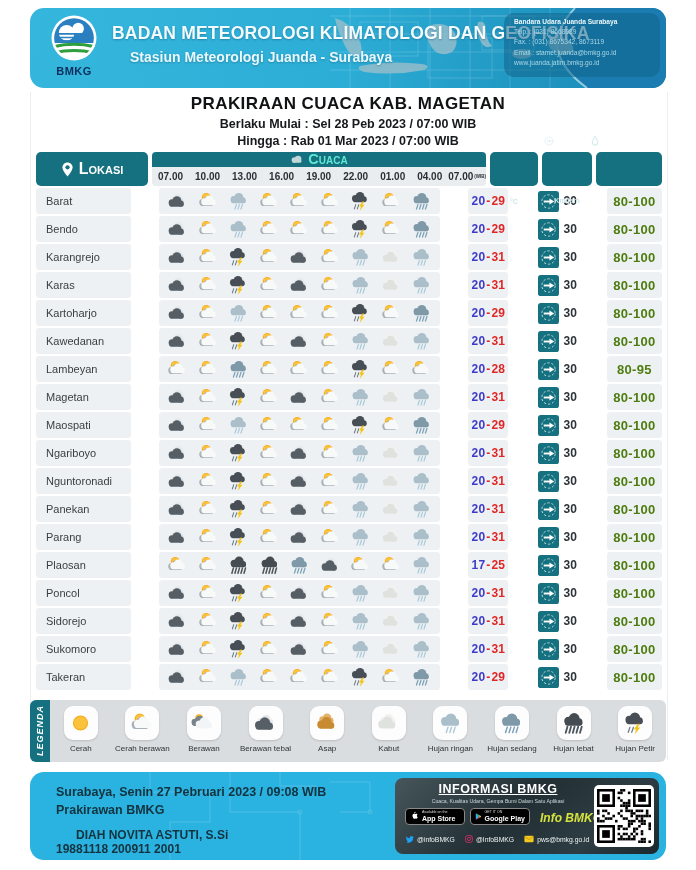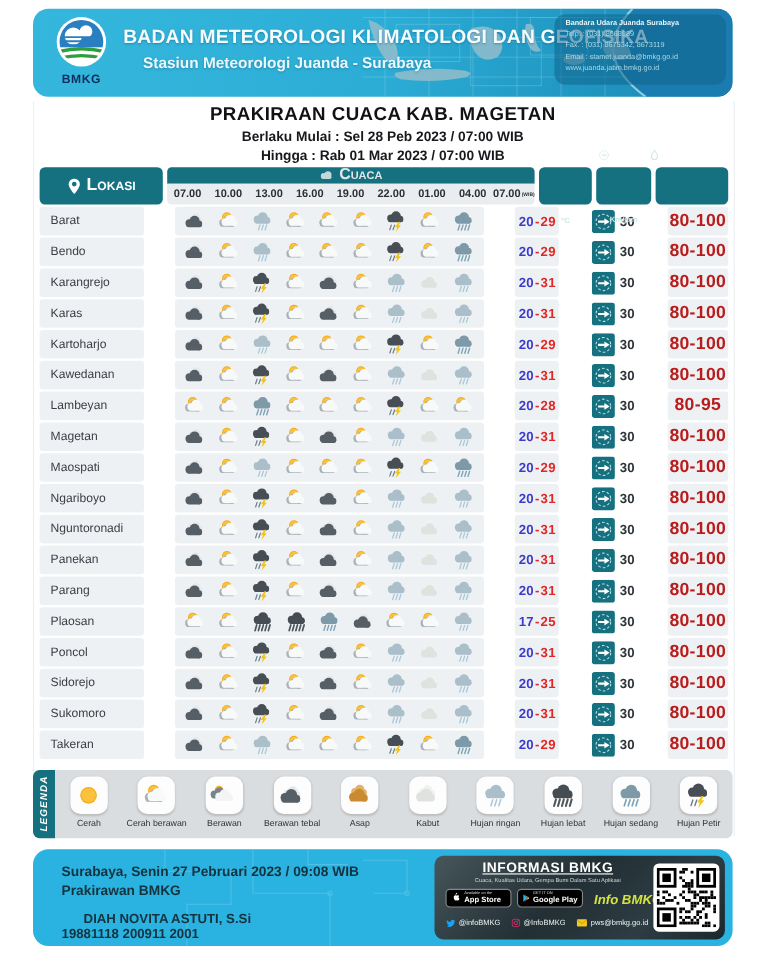--- a/index.html
+++ b/index.html
@@ -27,21 +27,21 @@
 
   
   :root{--teal:#15717f;--rowbg:#eef1f3;}
   .table{position:absolute;left:36px;top:152px;width:626px;}
   .thead{display:flex;height:34px;margin-bottom:2px;}
   .th{background:var(--teal);color:#fff;border-radius:5px;display:flex;flex-direction:column;
       align-items:center;justify-content:center;gap:48px;}
   .th-loc{width:112px;margin-right:4px;flex-direction:row;gap:5px;text-align:center;}
   .cuaca-group{width:334px;margin-right:4px;display:flex;flex-direction:column;}
   .cuaca-bar{height:15px;background:var(--teal);border-radius:4px 4px 0 0;display:flex;align-items:center;
-      justify-content:center;gap:5px;color:#e5e5e5;}
+      justify-content:center;gap:5px;color:#5eead4;}
   .times{height:19px;background:#e9edf0;border-radius:0 0 4px 4px;display:flex;}
   .times .t{flex:1;display:flex;align-items:center;justify-content:center;font-size:10px;font-weight:bold;color:#2b3036;}
   .times .t sub{font-size:4.5px;margin-left:1px;}
   .th-suhu{width:48px;margin-right:4px;}
   .th-angin{width:50px;margin-right:4px;position:relative;}
   .th-rh{width:66px;}
   .hl{display:block;text-transform:uppercase;font-weight:bold;line-height:1;}
   .hl::first-letter{font-size:1.45em;}
   .hl-loc{font-size:11px;}
   .hl-cuaca{font-size:10px;}
@@ -51,21 +51,21 @@
   .unit{font-size:7px;color:#cfe5ea;margin-top:1px;font-weight:bold;}
   .hicon{display:inline-flex;}
 
   .row{display:flex;height:26px;margin-bottom:2px;gap:24px;}
   .cell{background:var(--rowbg);border-radius:3px;display:flex;align-items:center;}
   .c-loc{width:112px;margin-right:4px;padding-left:10px;box-sizing:border-box;font-size:11px;color:#393e44;}
   .c-cuaca{width:334px;margin-right:4px;justify-content:space-around;padding:0 3px;box-sizing:border-box;}
   .c-suhu{width:48px;margin-right:4px;justify-content:center;font-size:12px;font-weight:bold;letter-spacing:.2px;}
   .c-angin{width:50px;margin-right:4px;background:transparent;justify-content:flex-start;gap:4px;
       font-size:12px;font-weight:bold;color:#2d3338;padding-left:2px;box-sizing:border-box;}
-  .c-rh{width:66px;justify-content:center;font-size:16px;font-weight:bold;color:#b91c1c;letter-spacing:.3px;}
+  .c-rh{width:66px;justify-content:center;font-size:13px;font-weight:bold;color:#4d7c0f;letter-spacing:.3px;}
   .tmin{color:#3d3bc8;}
   .tdash{color:#e02727;margin:0 1px;}
   .tmax{color:#e02727;text-align:center;}
   .wicon{display:inline-flex;width:23px;height:22px;}
   .wicon svg{width:23px;height:22px;}
   .windicon{display:inline-flex;width:21px;height:21px;}
 
   
   .legend{position:absolute;left:30px;top:700px;width:636px;height:62px;display:flex;}
   .legend-tab{width:20px;background:var(--teal);border-radius:6px 0 0 6px;display:flex;align-items:center;justify-content:center;}
@@ -3334,51 +3334,51 @@
             <line x1="9.7" y1="15.8" x2="8.1" y2="20.8" stroke="#a9c8da" stroke-width="1.3" stroke-linecap="round"></line>
             <line x1="13.0" y1="15.8" x2="11.4" y2="20.8" stroke="#a9c8da" stroke-width="1.3" stroke-linecap="round"></line>
             <line x1="16.3" y1="15.8" x2="14.7" y2="20.8" stroke="#a9c8da" stroke-width="1.3" stroke-linecap="round"></line>
           </svg>
         </div>
         <div class="legend-label">Hujan ringan</div>
       </div>
       <div class="legend-item">
         <div class="legend-tile">
           <svg viewBox="0 0 24 24">
+            <g transform="translate(0 -1.6) scale(0.95)">
+              <circle cx="7.5" cy="12.5" r="4" fill="#7e99a8"></circle>
+              <circle cx="13" cy="10.2" r="5.2" fill="#7e99a8"></circle>
+              <circle cx="17.5" cy="13.4" r="3.4" fill="#7e99a8"></circle>
+              <rect x="4.2" y="12" width="16.6" height="5" rx="2.5" fill="#7e99a8"></rect>
+            </g>
+            <line x1="8.1" y1="15.8" x2="6.5" y2="20.8" stroke="#7da3b8" stroke-width="1.4" stroke-linecap="round"></line>
+            <line x1="11.4" y1="15.8" x2="9.8" y2="20.8" stroke="#7da3b8" stroke-width="1.4" stroke-linecap="round"></line>
+            <line x1="14.7" y1="15.8" x2="13.1" y2="20.8" stroke="#7da3b8" stroke-width="1.4" stroke-linecap="round"></line>
+            <line x1="17.9" y1="15.8" x2="16.3" y2="20.8" stroke="#7da3b8" stroke-width="1.4" stroke-linecap="round"></line>
+          </svg>
+        </div>
+        <div class="legend-label">Hujan sedang</div>
+      </div>
+      <div class="legend-item">
+        <div class="legend-tile">
+          <svg viewBox="0 0 24 24">
             <g transform="translate(0 -2) scale(0.97)">
               <circle cx="7.5" cy="12.5" r="4" fill="#454c52"></circle>
               <circle cx="13" cy="10.2" r="5.2" fill="#454c52"></circle>
               <circle cx="17.5" cy="13.4" r="3.4" fill="#454c52"></circle>
               <rect x="4.2" y="12" width="16.6" height="5" rx="2.5" fill="#454c52"></rect>
             </g>
             <line x1="6.4" y1="15.4" x2="4.8" y2="21.0" stroke="#4d565c" stroke-width="1.7" stroke-linecap="round"></line>
             <line x1="9.7" y1="15.4" x2="8.1" y2="21.0" stroke="#4d565c" stroke-width="1.7" stroke-linecap="round"></line>
             <line x1="13.0" y1="15.4" x2="11.4" y2="21.0" stroke="#4d565c" stroke-width="1.7" stroke-linecap="round"></line>
             <line x1="16.3" y1="15.4" x2="14.7" y2="21.0" stroke="#4d565c" stroke-width="1.7" stroke-linecap="round"></line>
             <line x1="19.6" y1="15.4" x2="18.0" y2="21.0" stroke="#4d565c" stroke-width="1.7" stroke-linecap="round"></line>
           </svg>
         </div>
         <div class="legend-label">Hujan lebat</div>
-      </div>
-      <div class="legend-item">
-        <div class="legend-tile">
-          <svg viewBox="0 0 24 24">
-            <g transform="translate(0 -1.6) scale(0.95)">
-              <circle cx="7.5" cy="12.5" r="4" fill="#7e99a8"></circle>
-              <circle cx="13" cy="10.2" r="5.2" fill="#7e99a8"></circle>
-              <circle cx="17.5" cy="13.4" r="3.4" fill="#7e99a8"></circle>
-              <rect x="4.2" y="12" width="16.6" height="5" rx="2.5" fill="#7e99a8"></rect>
-            </g>
-            <line x1="8.1" y1="15.8" x2="6.5" y2="20.8" stroke="#7da3b8" stroke-width="1.4" stroke-linecap="round"></line>
-            <line x1="11.4" y1="15.8" x2="9.8" y2="20.8" stroke="#7da3b8" stroke-width="1.4" stroke-linecap="round"></line>
-            <line x1="14.7" y1="15.8" x2="13.1" y2="20.8" stroke="#7da3b8" stroke-width="1.4" stroke-linecap="round"></line>
-            <line x1="17.9" y1="15.8" x2="16.3" y2="20.8" stroke="#7da3b8" stroke-width="1.4" stroke-linecap="round"></line>
-          </svg>
-        </div>
-        <div class="legend-label">Hujan sedang</div>
       </div>
       <div class="legend-item">
         <div class="legend-tile">
           <svg viewBox="0 0 24 24">
             <g transform="translate(-0.5 -2.4) scale(0.92)">
               <circle cx="7.5" cy="12.5" r="4" fill="#474e55"></circle>
               <circle cx="13" cy="10.2" r="5.2" fill="#474e55"></circle>
               <circle cx="17.5" cy="13.4" r="3.4" fill="#474e55"></circle>
               <rect x="4.2" y="12" width="16.6" height="5" rx="2.5" fill="#474e55"></rect>
             </g>

